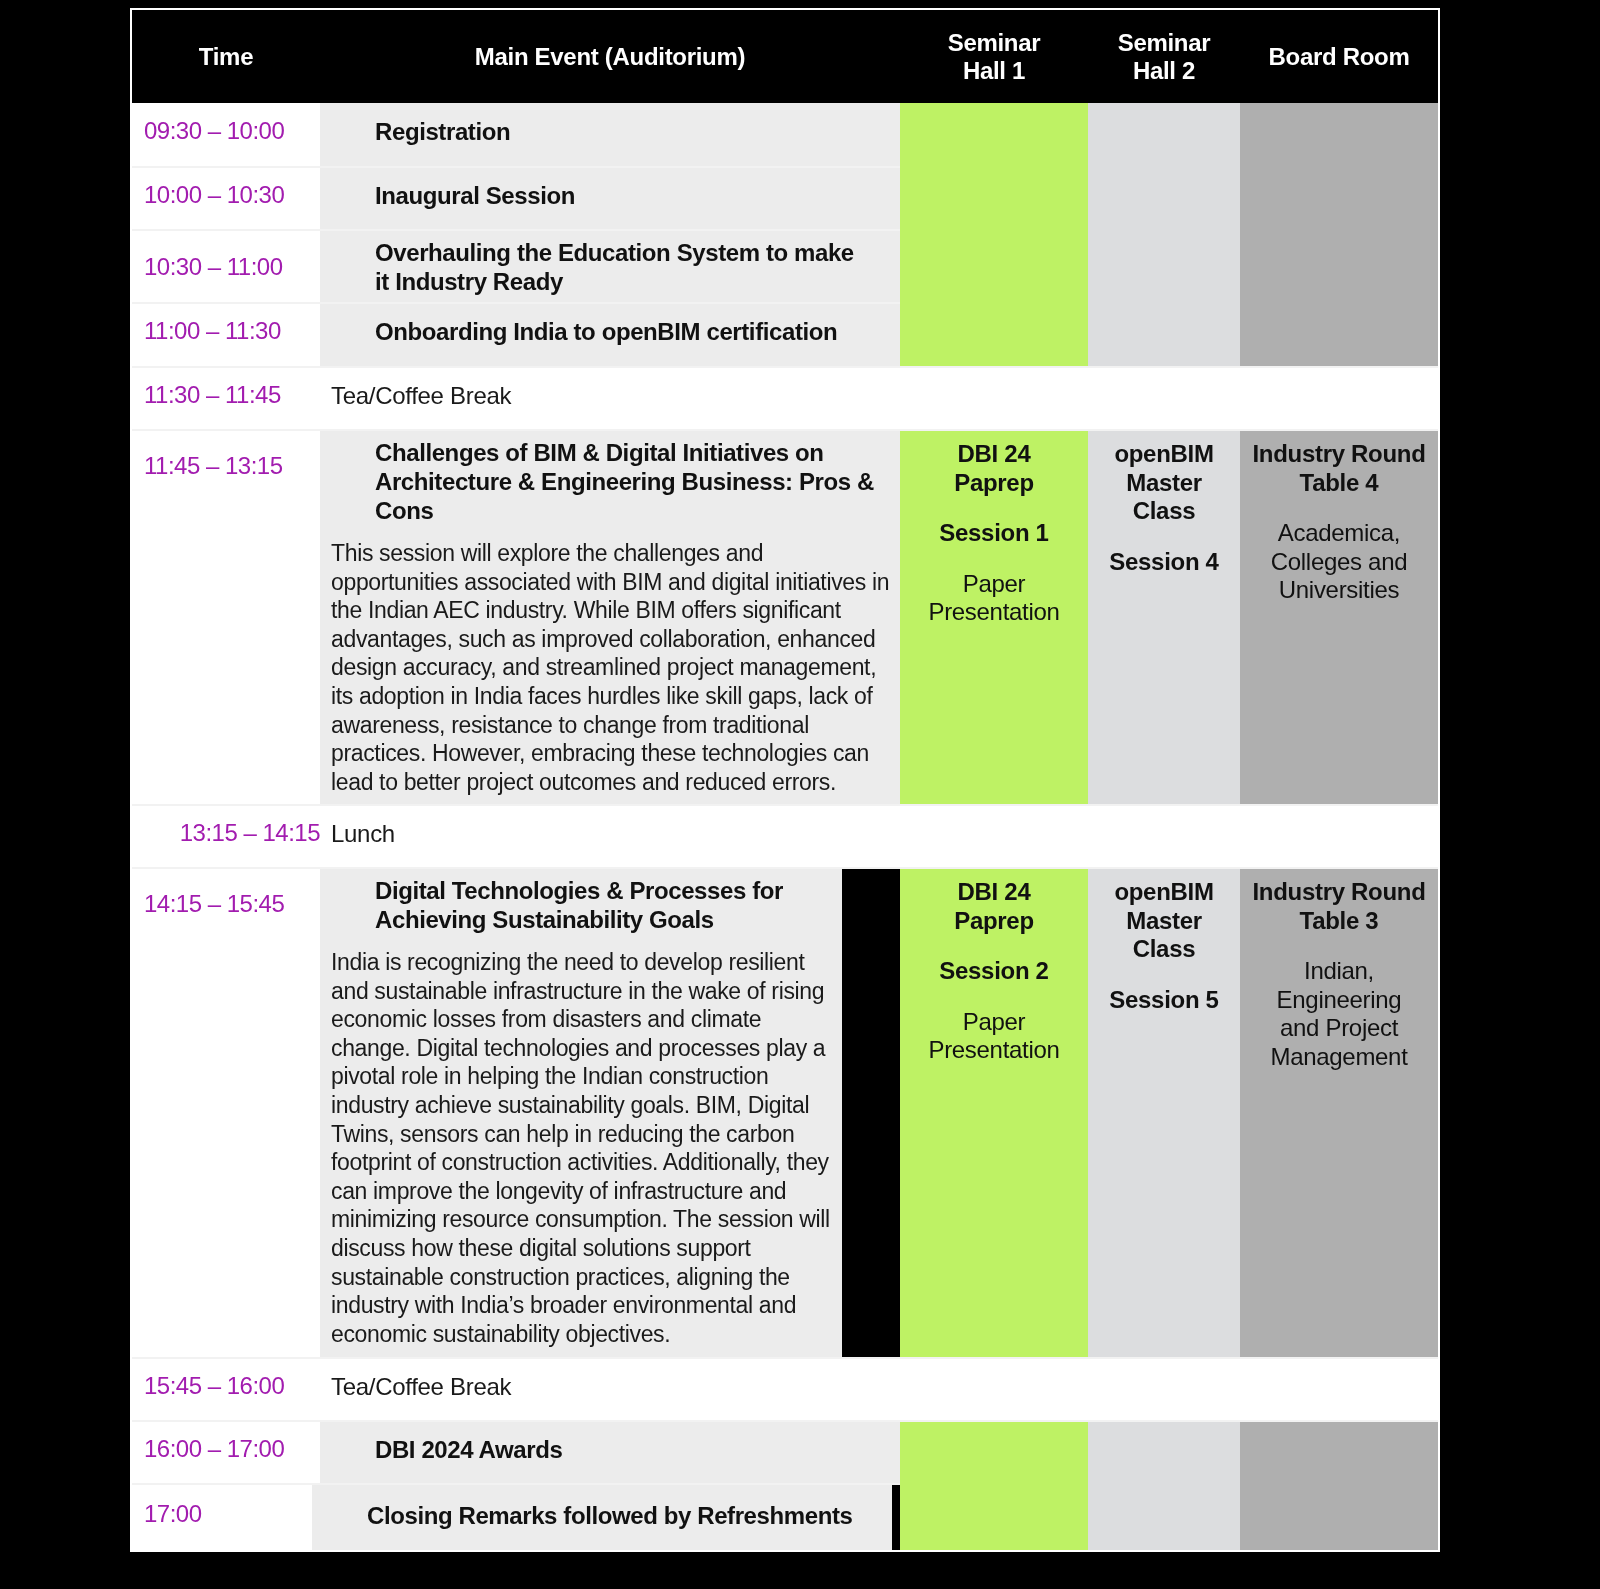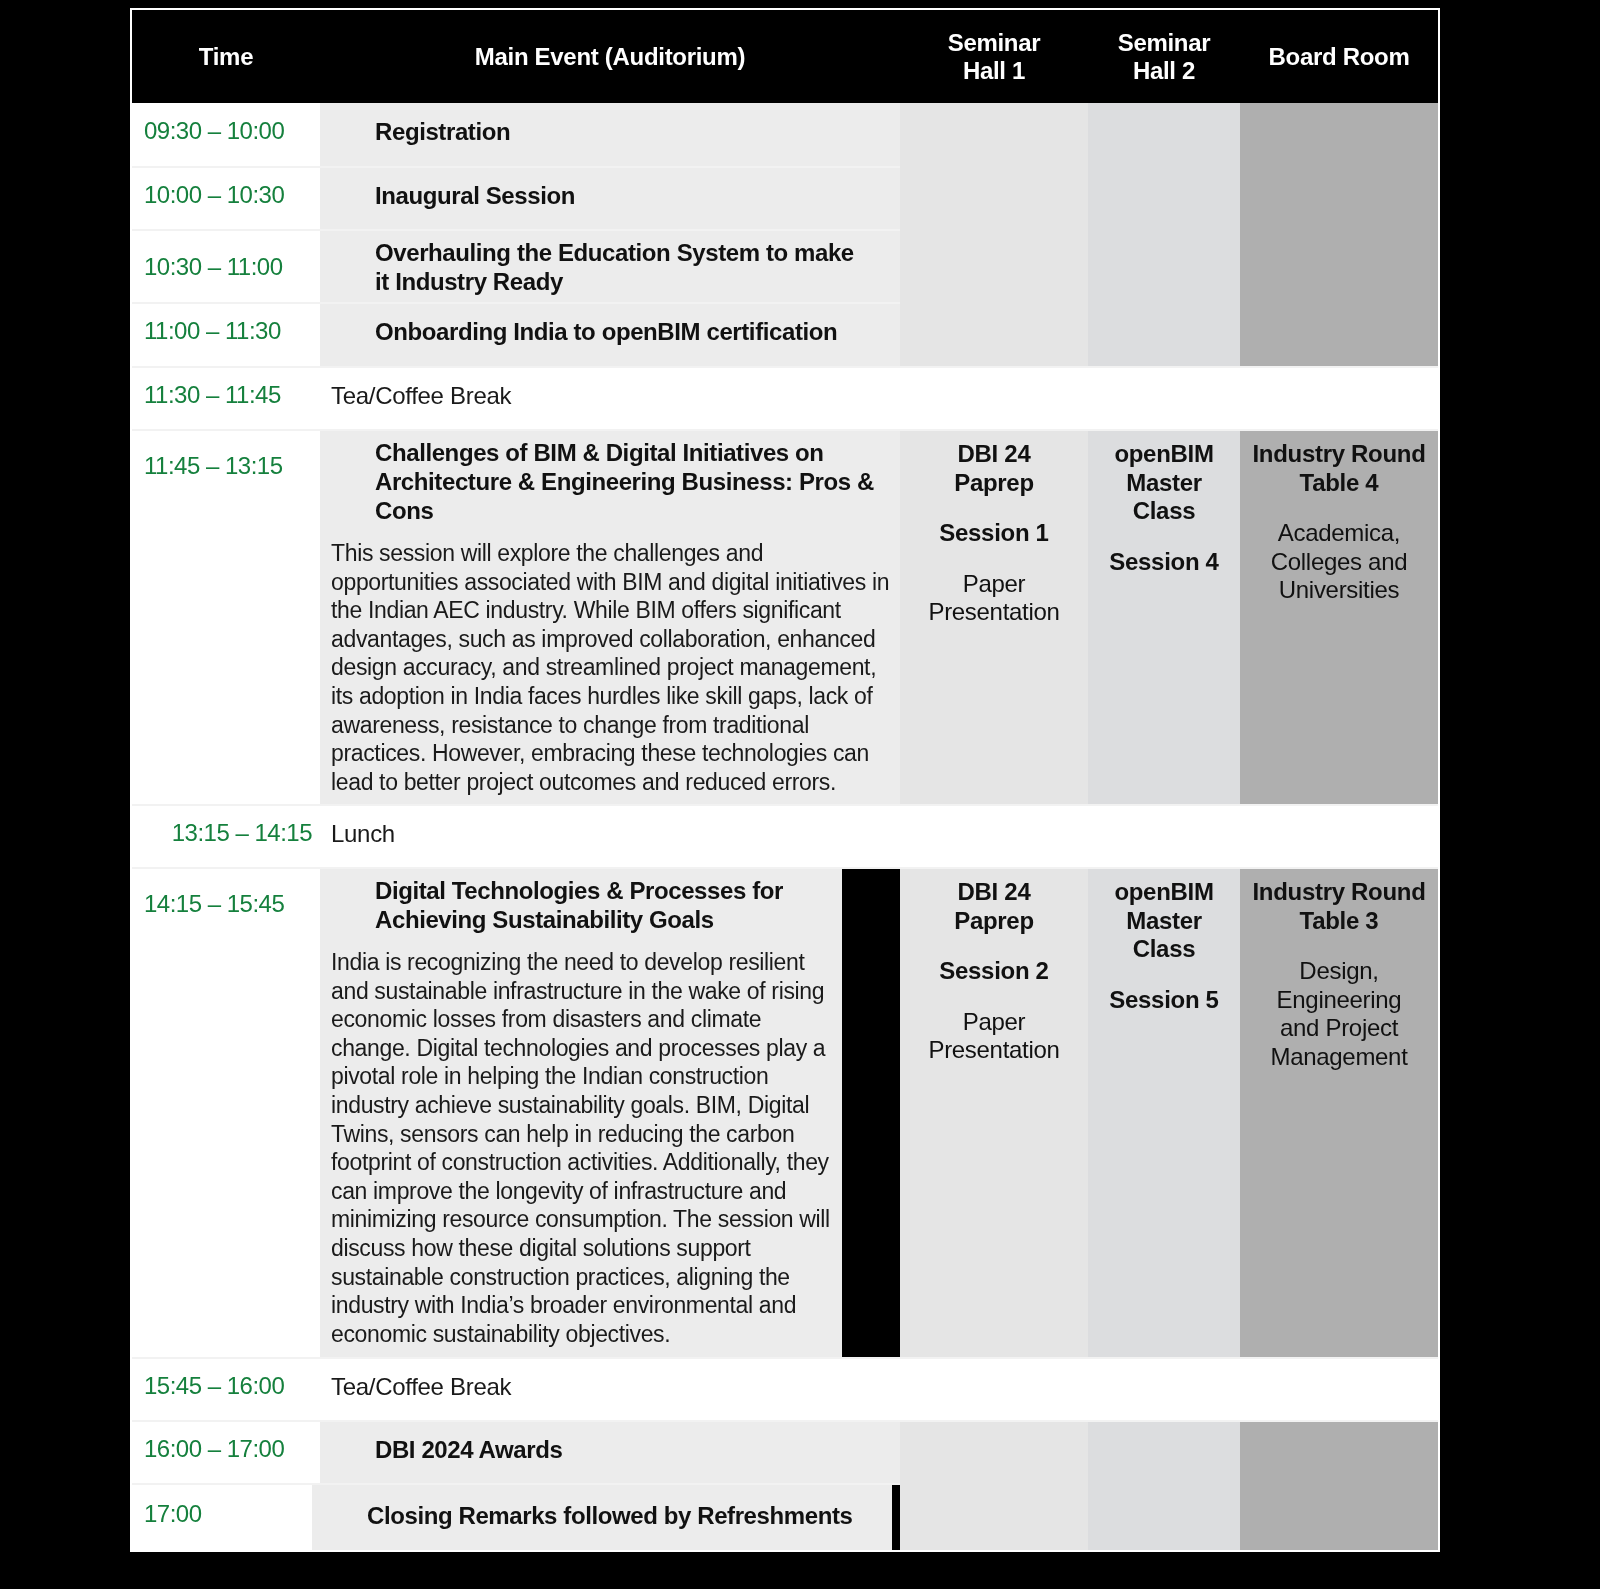--- a/index.html
+++ b/index.html
@@ -5,27 +5,27 @@
   html, body { margin:0; padding:0; background:#000; }
   body { width:1600px; height:1589px; position:relative; overflow:hidden;
          font-family:"Liberation Sans", "DejaVu Sans", sans-serif; color:#111; }
   .table-frame { position:absolute; left:130px; top:8px; width:1310px; height:1544px;
                  border:2px solid #fff; box-sizing:border-box; background:#000; }
   .grid { position:absolute; left:132px; top:10px; width:1306px; height:1540px; }
   .cell { position:absolute; box-sizing:border-box; overflow:hidden; }
   .hdr { background:#000; color:#fff; font-weight:bold; font-size:24px;
          display:flex; align-items:center; justify-content:center; text-align:center;
          line-height:28px; letter-spacing:-0.3px; }
-  .time { background:#fff; font-size:24px; padding:14px 8px 0 12px; letter-spacing:-0.5px; color:#15803d; }
+  .time { background:#fff; font-size:24px; padding:14px 0 0 12px; letter-spacing:-0.5px; color:#a21caf; }
   .main { background:#ececec; padding:14px 10px 0 11px; }
   .main.white { background:#fff; }
   .title { font-weight:bold; font-size:24px; line-height:29px; letter-spacing:-0.4px; color:#111;margin-left:44px; }
   .plain { font-weight:normal; font-size:24px; line-height:29px; letter-spacing:-0.3px; color:#1a1a1a; }
   .desc { font-size:23px; line-height:28.6px; letter-spacing:-0.35px; margin-top:14px; color:#1a1a1a; }
-  .sh1 { background:#e5e5e5; }
+  .sh1 { background:#bef264; }
   .sh2 { background:#dcdddf; }
   .board { background:#afafaf; }
   .room { text-align:center; padding-top:10px; font-size:24px; line-height:28.6px; letter-spacing:-0.3px; color:#111; }
   .room .b { font-weight:bold; }
   .room .gap { height:22px; }
   .sep { position:absolute; left:0; height:2px; background:#f2f2f2; }
 </style>
 </head>
 <body>
 
@@ -135,21 +135,21 @@
     <div class="b">openBIM</div>
     <div class="b">Master</div>
     <div class="b">Class</div>
     <div class="gap"></div>
     <div class="b">Session 5</div>
   </div>
   <div class="cell board room" style="left:1108px;top:858px;width:198px;height:490px;">
     <div class="b">Industry Round</div>
     <div class="b">Table 3</div>
     <div class="gap"></div>
-    <div>Design,</div>
+    <div>Indian,</div>
     <div>Engineering</div>
     <div>and Project</div>
     <div>Management</div>
   </div>
 
   <div class="cell sh1" style="left:768px;top:1411px;width:188px;height:129px;"></div>
   <div class="cell sh2" style="left:956px;top:1411px;width:152px;height:129px;"></div>
   <div class="cell board" style="left:1108px;top:1411px;width:198px;height:129px;"></div>
 
   <div class="sep" style="top:156px;width:768px;"></div>

